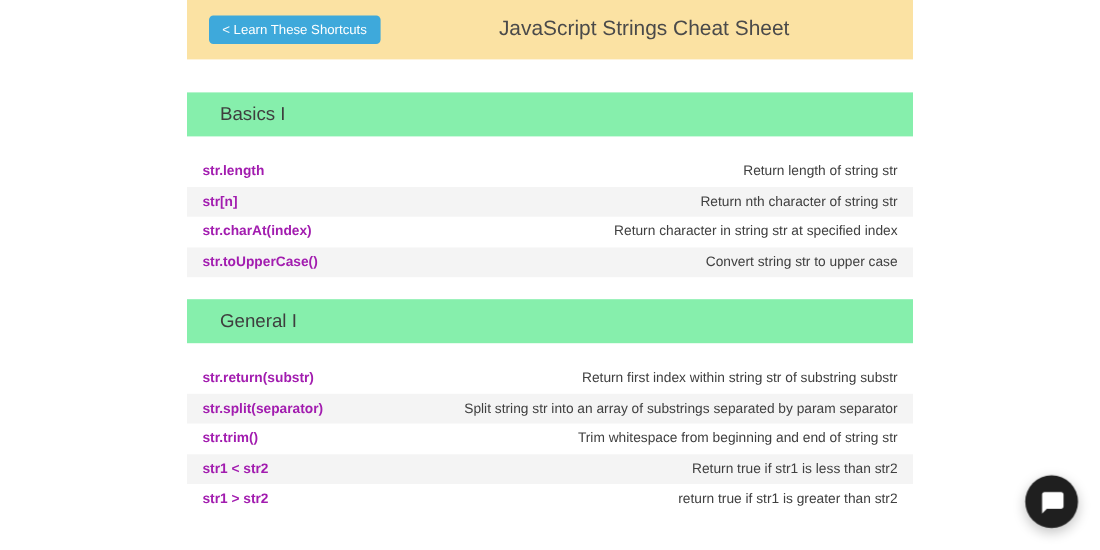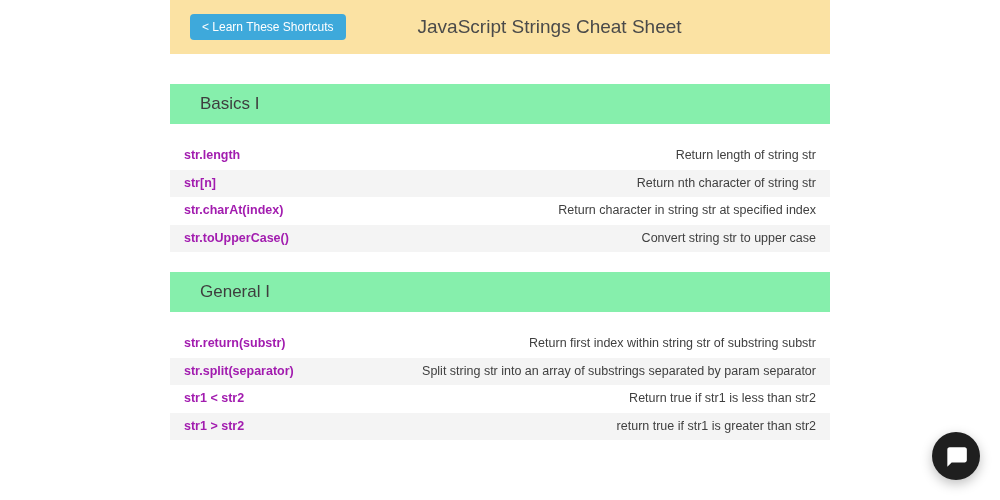--- a/index.html
+++ b/index.html
@@ -22,21 +22,21 @@
     margin-bottom: 30px;
   }
   .learn-btn {
     background: #3ea9db;
     color: #ffffff;
     border: none;
     border-radius: 4px;
     padding: 6px 12px;
     font-size: 12px;
     cursor: pointer;
-    margin-right: 28px;
+    margin-right: 64px;
   }
   .page-title {
     color: #4a4a4a;
     font-size: 19px;
     font-weight: 500;
     flex: 1;
     text-align: left;
     padding-left: 44px;
   }
   .section-header {
@@ -124,20 +124,24 @@
     <tbody>
         <tr>
       <td class="col-key">str.return(substr)</td>
       <td class="col-desc">Return first index within string str of substring substr</td>
     </tr>
     <tr>
       <td class="col-key">str.split(separator)</td>
       <td class="col-desc">Split string str into an array of substrings separated by param separator</td>
     </tr>
     <tr>
+      <td class="col-key">str.trim()</td>
+      <td class="col-desc">Trim whitespace from beginning and end of string str</td>
+    </tr>
+    <tr>
       <td class="col-key">str1 &lt; str2</td>
       <td class="col-desc">Return true if str1 is less than str2</td>
     </tr>
     <tr>
       <td class="col-key">str1 &gt; str2</td>
       <td class="col-desc">return true if str1 is greater than str2</td>
     </tr>
   </tbody>
     </table>
 

